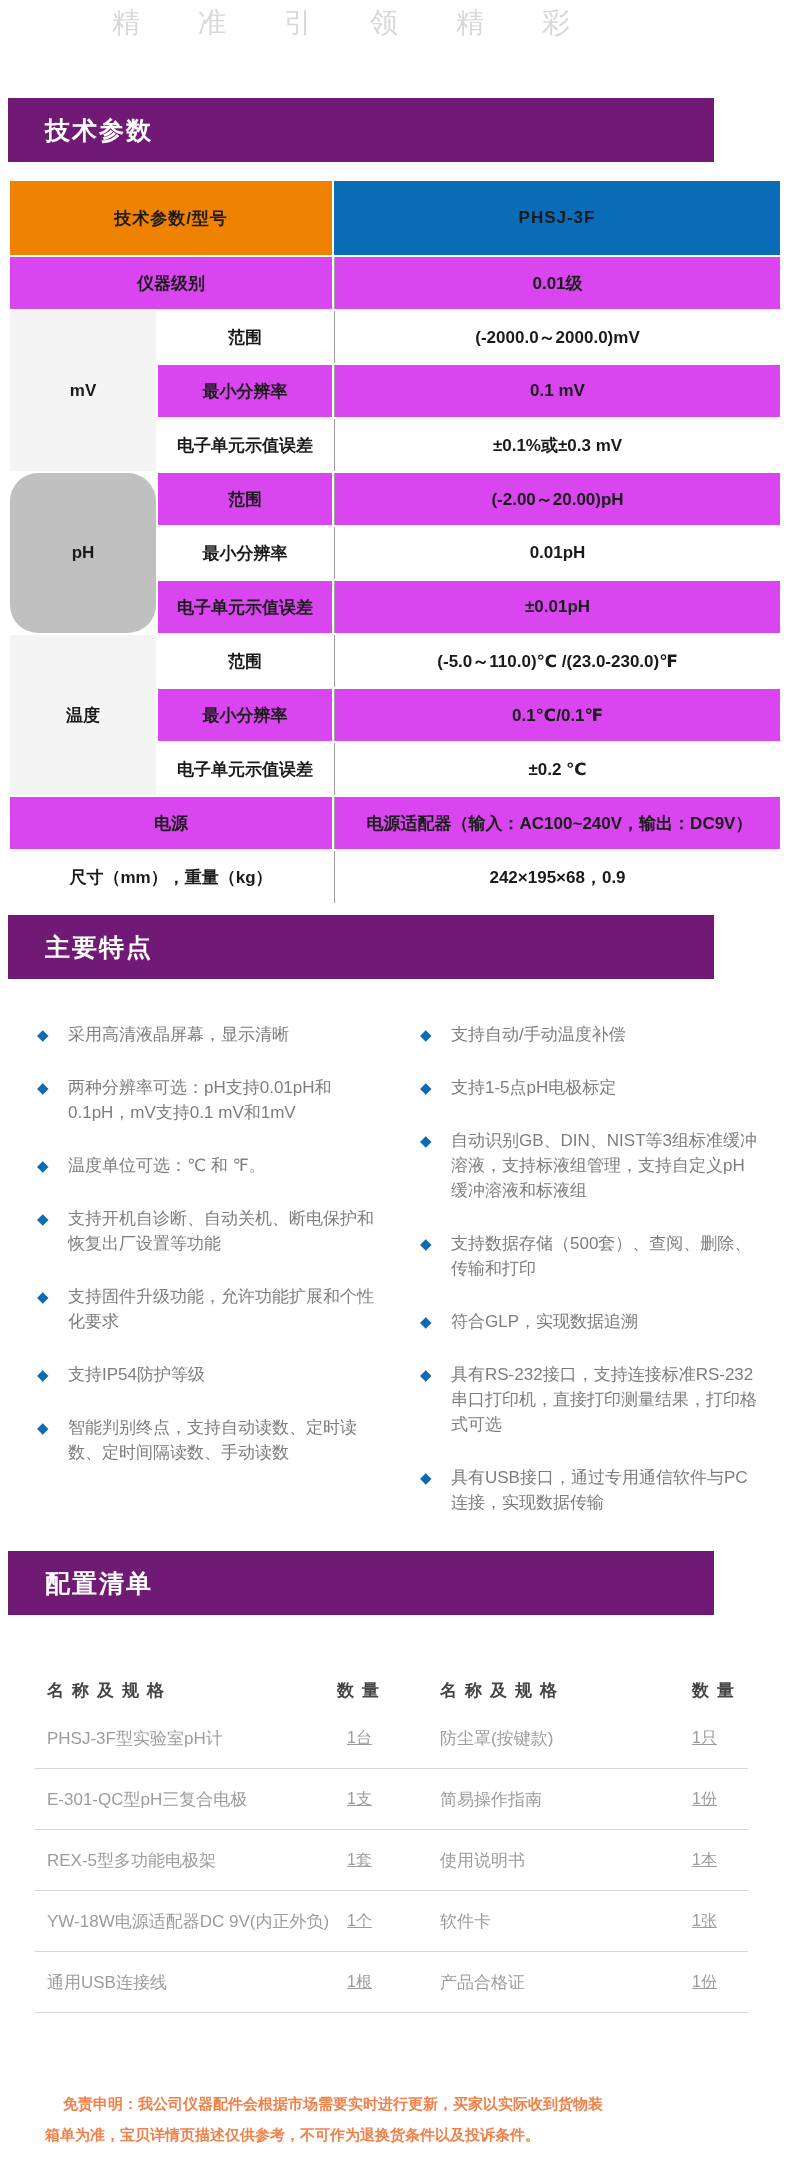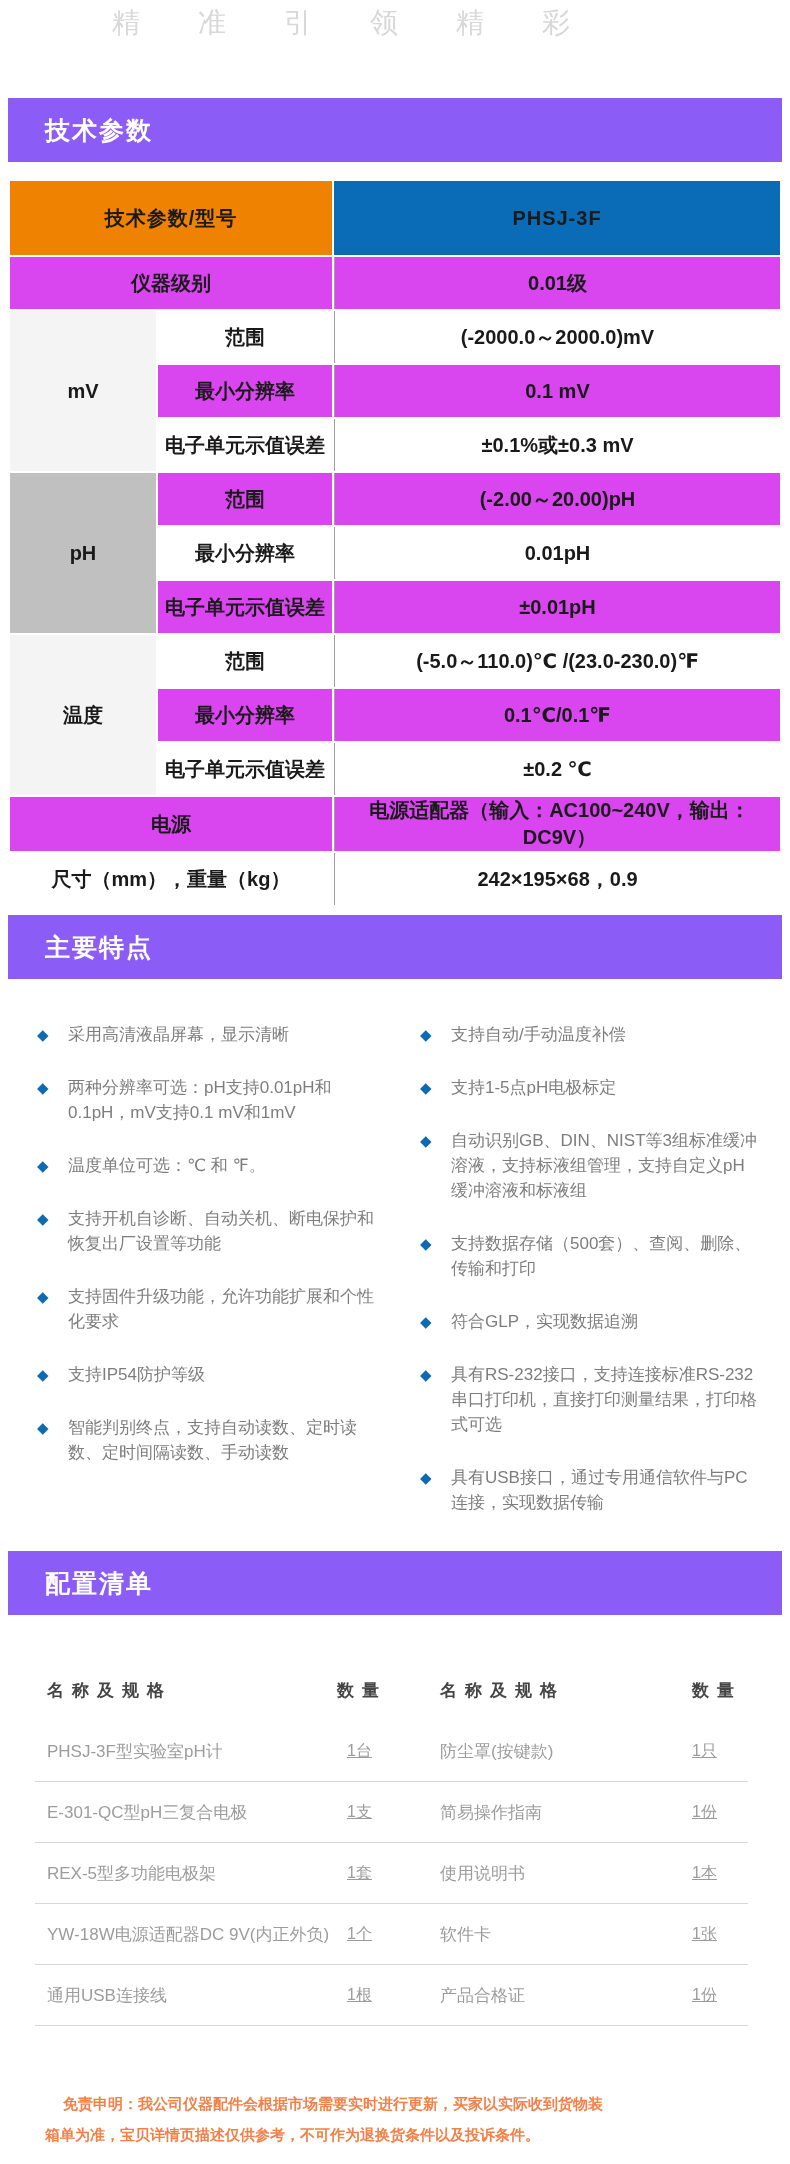--- a/index.html
+++ b/index.html
@@ -9,63 +9,63 @@
     font-family:"Liberation Sans","DejaVu Sans",sans-serif;
   }
   
   .watermark {
     position:absolute; top:4px; left:112px;
     font-size:28px; letter-spacing:58px; color:#d8d8d8; white-space:nowrap;
     font-weight:normal;
   }
   
   .section-bar {
-    position:absolute; left:8px; width:774px; height:64px;
-    background:#8b5cf6; color:#ffffff; font-size:25px; font-weight:bold;
+    position:absolute; left:8px; width:706px; height:64px;
+    background:#701a75; color:#ffffff; font-size:25px; font-weight:bold;
     line-height:64px; padding-left:37px; letter-spacing:2px;
   }
   #bar-tech { top:98px; }
   #bar-feat { top:915px; }
   #bar-conf { top:1551px; }
 
   
   .spec-wrap { position:absolute; top:179px; left:8px; width:774px; }
   table.spec { border-collapse:separate; border-spacing:2px; width:774px; table-layout:fixed; }
   table.spec td {
     text-align:center; vertical-align:middle;
-    font-size:20px; font-weight:bold; color:#1a1a1a;
+    font-size:17px; font-weight:bold; color:#1a1a1a;
   }
   col.c1 { width:146px; } col.c2 { width:174px; } col.c3 { width:446px; }
   tr.hdr { height:74px; }
   tr.row { height:52px; }
   .cell-orange { background:#ef8200; color:#ffffff; font-size:22px; letter-spacing:1px; }
   .cell-bluehd { background:#0a6cb7; color:#ffffff; font-size:22px; letter-spacing:1px; }
   .bg-gray  { background:#d946ef; }
   .bg-white { background:#ffffff; }
   .side-light { background:#f4f4f4; font-size:19px; }
-  .side-dark  { background:#c0c0c0; font-size:19px; }
+  .side-dark  { background:#c0c0c0; font-size:19px;border-radius:28px; }
   td.val { border-left:1px solid #9e9e9e; }
   td.val-left { text-align:left; padding-left:4px; letter-spacing:0; }
 
   
   .features { position:absolute; top:980px; left:0; width:790px; height:571px; }
   .fcol { position:absolute; top:0; padding-top:42px; }
   .fcol-left  { left:37px;  width:350px; }
   .fcol-right { left:420px; width:340px; }
   .feature { display:flex; gap:15px; align-items:flex-start; }
   .feature + .feature { margin-top:28px; }
   .diamond { color:#0f6ab4; font-size:15px; line-height:25px; flex:0 0 16px; }
   .ftext { font-size:17px; line-height:25px; color:#7d7d7d; }
 
   
   .config { position:absolute; top:1663px; left:0; width:790px; }
   .cfg-grid { display:grid; grid-template-columns:290px 88px 240px 95px; align-items:center; }
   .cfg-header { padding-left:47px;margin-top:16px; }
   .cfg-header span { font-size:17px; color:#454545; letter-spacing:8px; font-weight:bold; }
-  .cfg-rows { position:absolute; top:58px; left:35px; width:713px; }
+  .cfg-rows { position:absolute; top:45px; left:35px; width:713px; }
   .cfg-row { height:61px; border-bottom:1px solid #d6d6d6; padding-left:12px; }
   .cfg-name { font-size:17px; color:#9c9c9c; }
   .cfg-qty  { font-size:16px; color:#9c9c9c; padding-left:10px;text-decoration:underline; }
   .cfg-name2 { padding-left:15px; }
   .cfg-qty2  { padding-left:27px; }
 
   
   .disclaimer {
     position:absolute; top:2088px; left:0; width:655px; padding:0 45px;
     font-size:15px; line-height:31px; font-weight:bold; color:#f0814a;

